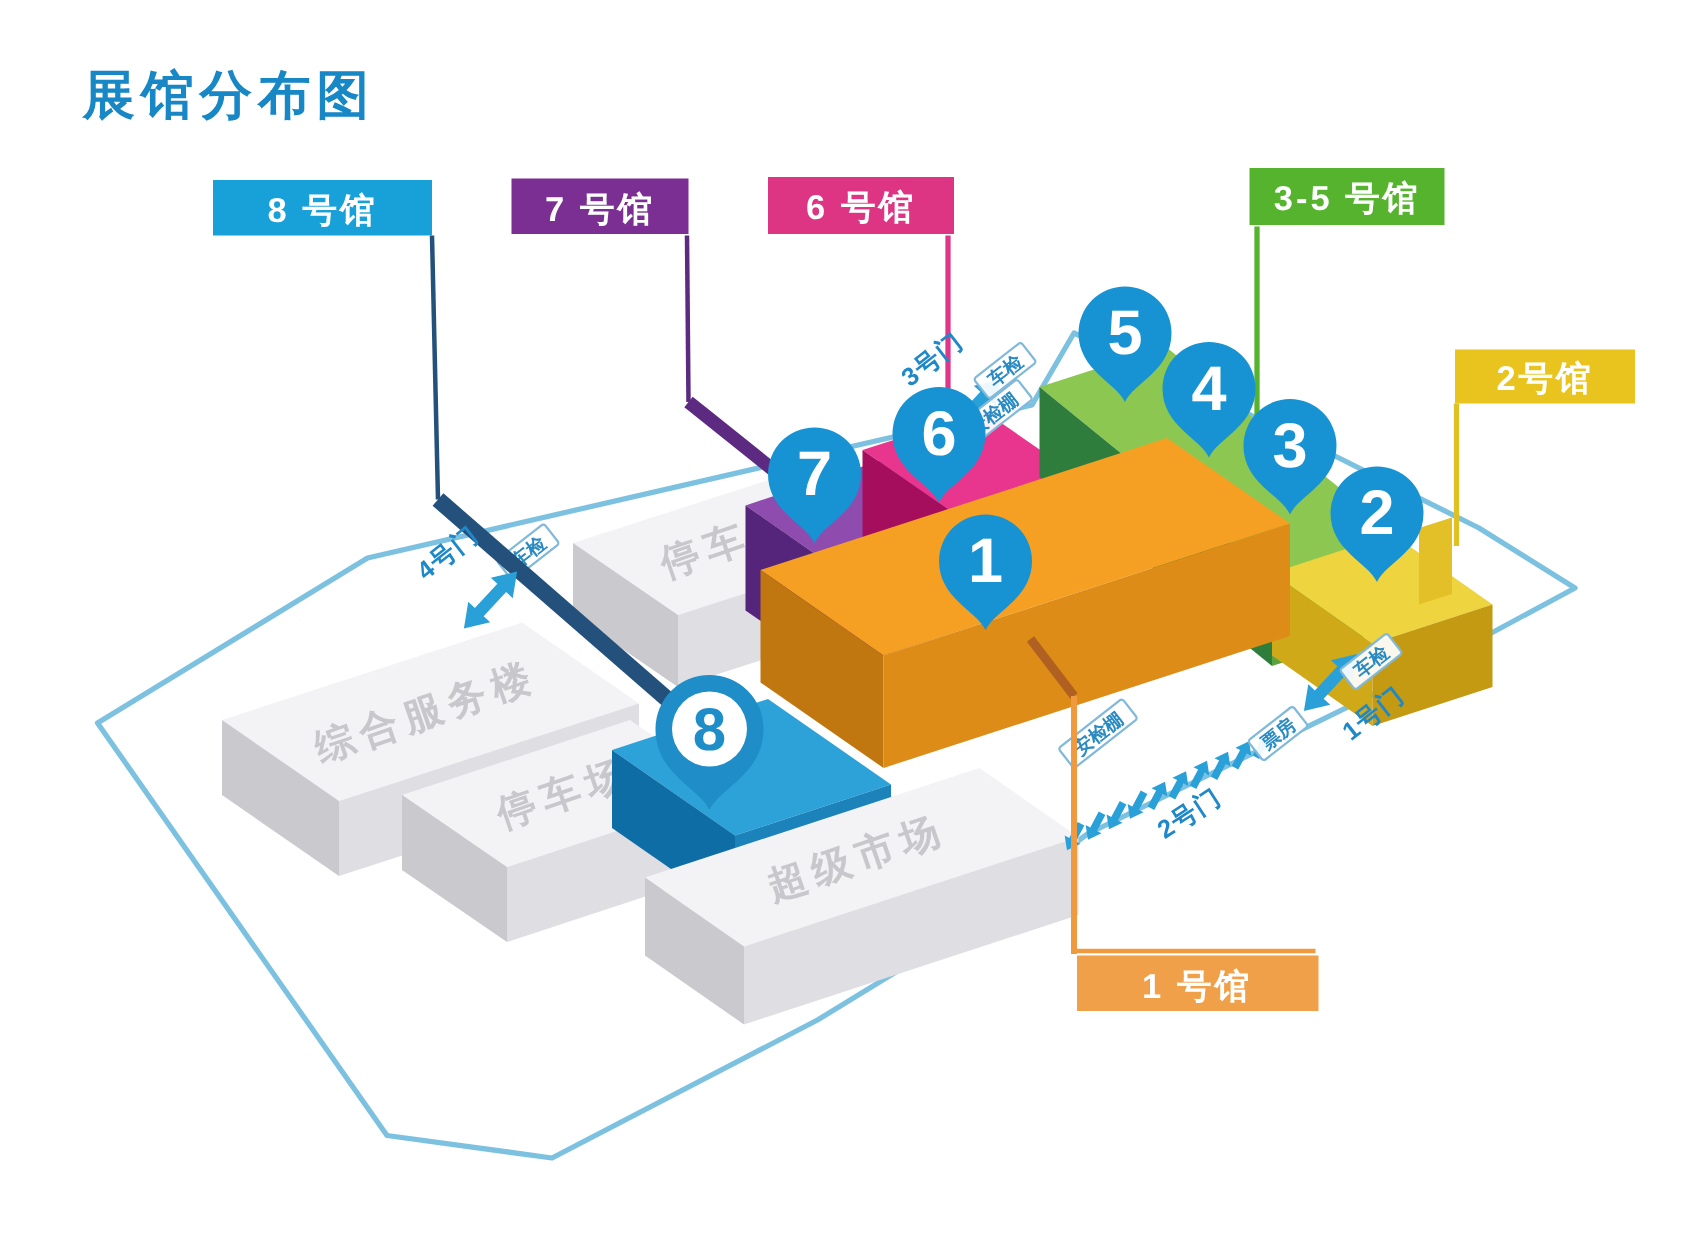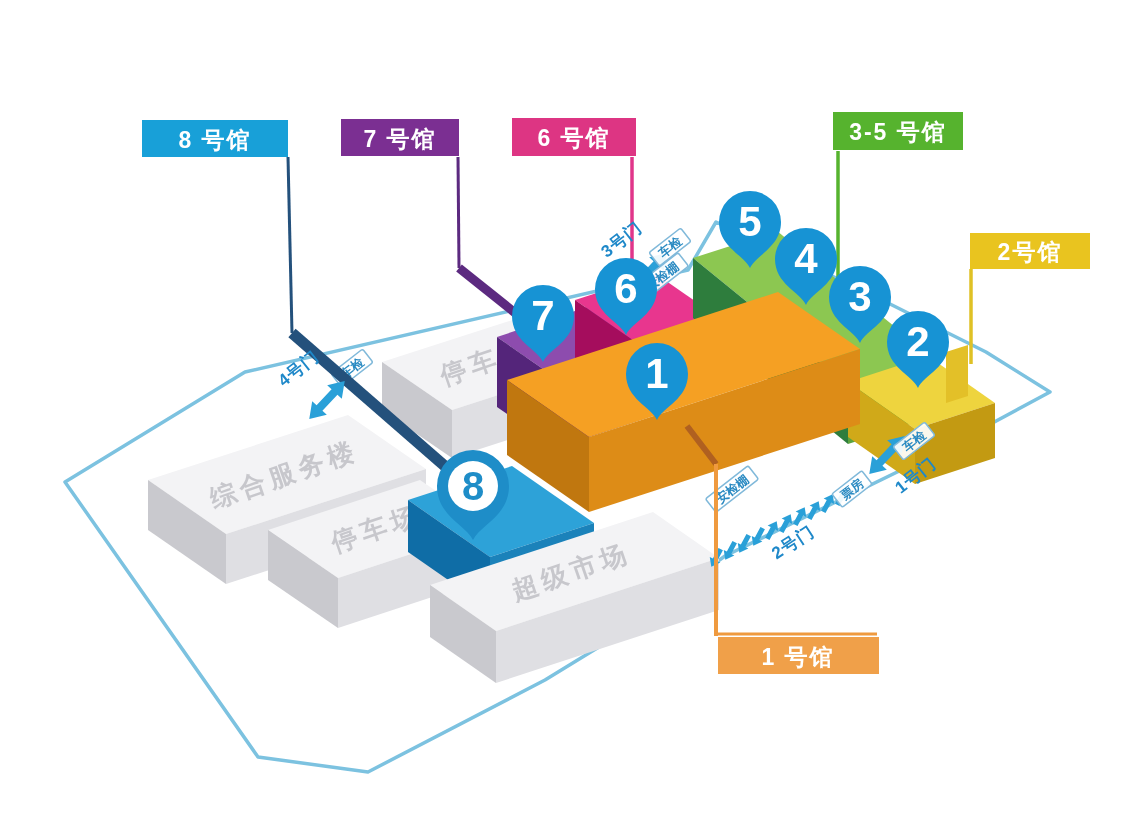--- a/index.html
+++ b/index.html
@@ -17,20 +17,21 @@
   .roof-text{font-size:26px;font-weight:bold;fill:#c7c7cc;letter-spacing:5px;}
   .gate-text{font-size:17px;font-weight:bold;fill:#1e88c9;letter-spacing:1px;}
   .pin-num{font-size:42px;font-weight:bold;fill:#ffffff;}
   .box-label-text{font-size:12.5px;font-weight:bold;fill:#2a8ac2;}
 </style>
 </head>
 <body>
 
 <div class="stage">
 
+  <div class="page-title">展馆分布图</div>
 
   <svg width="1125" height="824" viewBox="0 0 1125 824">
     <defs>
       <path id="dbl-arrow" d="M0,-26 L-10,-11 L-4,-11 L-4,11 L-10,11 L0,26 L10,11 L4,11 L4,-11 L10,-11 Z"></path>
       <path id="sm-arrow" d="M0,-10 L-6,-2 L-2.5,-2 L-2.5,10 L2.5,10 L2.5,-2 L6,-2 Z"></path>
       <path id="pin" d="M0,0 C-6,-13 -31,-21 -31,-46 A31,31 0 1 1 31,-46 C31,-21 6,-13 0,0 Z"></path>
     </defs>
 
     <polygon points="65,482 245,372 688,270 716,222 862,290 986,352 1050,392 946,448 930,456 725,556 700,574 692,590 545,680 368,772 258,757" fill="none" stroke="#7cc2e0" stroke-width="3.5" stroke-linejoin="round"></polygon>
 

